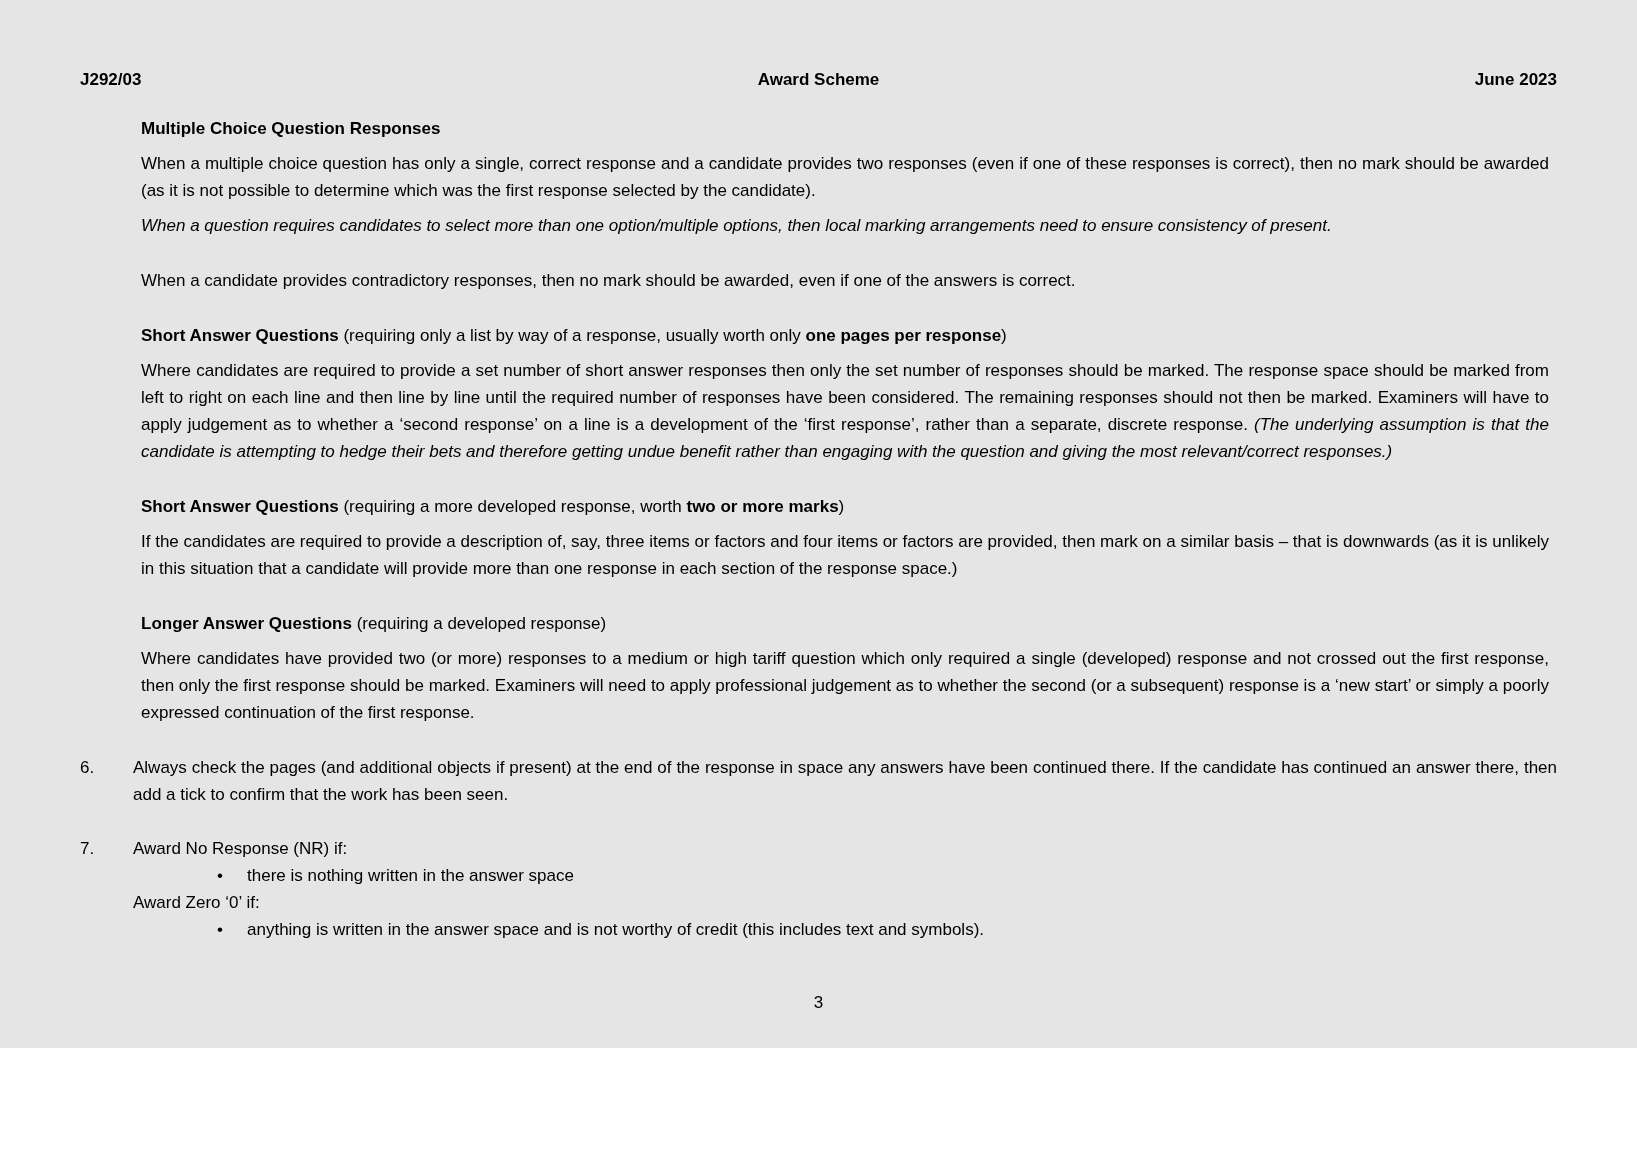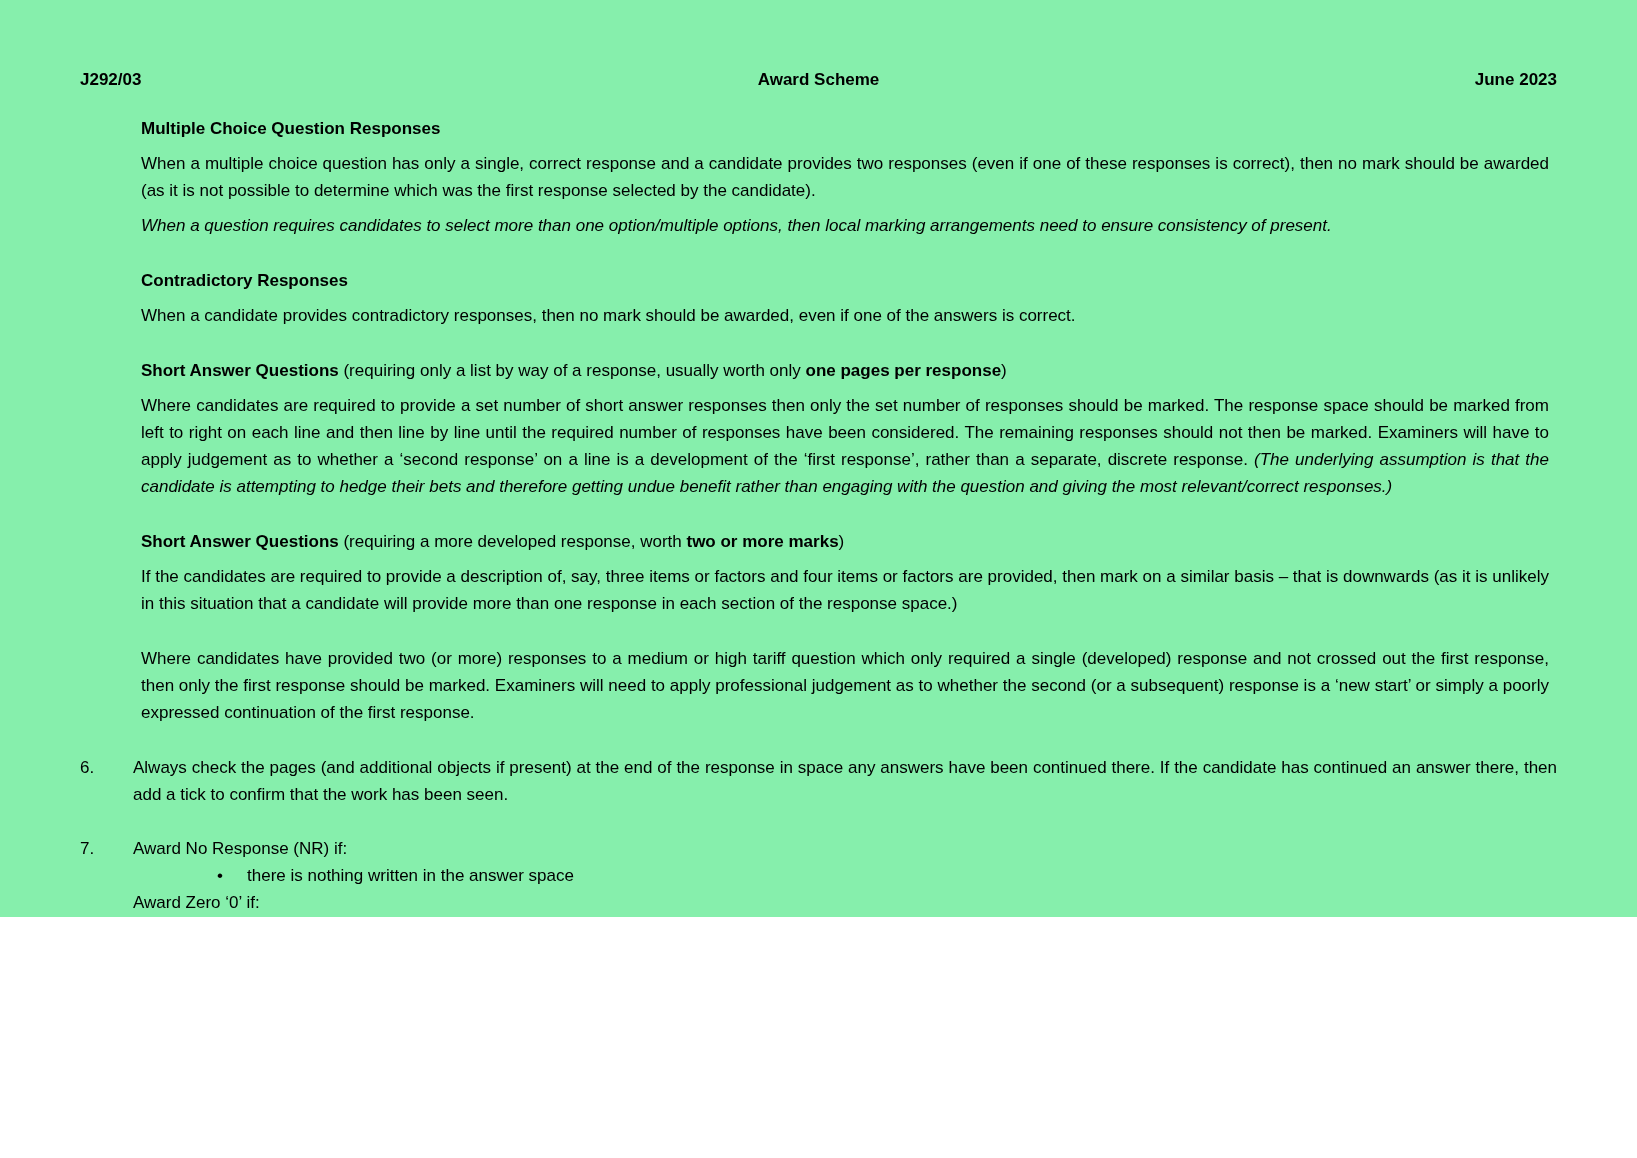--- a/index.html
+++ b/index.html
@@ -1,20 +1,20 @@
 <!DOCTYPE html>
 <html><head>
 <meta charset="utf-8">
 <style>
   html, body { margin: 0; padding: 0; background: #ffffff; }
   .page {
     width: 1637px;
-    height: 917px;
+    height: 1048px;
     box-sizing: border-box;
-    background: #86efac;
+    background: #e5e5e5;
     color: #000000;
     font-family: "Liberation Sans", sans-serif;
     font-size: 17px;
     line-height: 27px;
     padding: 66px 80px 0 80px;
     overflow: hidden;
     position: relative;
   }
   .doc-header {
     display: flex;
@@ -60,35 +60,35 @@
 
   <main class="content">
 
     <section class="section">
       <p class="para bold">Multiple Choice Question Responses</p>
       <p class="para justify">When a multiple choice question has only a single, correct response and a candidate provides two responses (even if one of these responses is correct), then no mark should be awarded (as it is not possible to determine which was the first response selected by the candidate).</p>
       <p class="para italic justify">When a question requires candidates to select more than one option/multiple options, then local marking arrangements need to ensure consistency of present.</p>
     </section>
 
     <section class="section">
-      <p class="para bold">Contradictory Responses</p>
       <p class="para">When a candidate provides contradictory responses, then no mark should be awarded, even if one of the answers is correct.</p>
     </section>
 
     <section class="section">
       <p class="para"><span class="bold">Short Answer Questions</span><span> (requiring only a list by way of a response, usually worth only </span><span class="bold">one pages per response</span><span>)</span></p>
       <p class="para justify"><span>Where candidates are required to provide a set number of short answer responses then only the set number of responses should be marked. The response space should be marked from left to right on each line and then line by line until the required number of responses have been considered.  The remaining responses should not then be marked. Examiners will have to apply judgement as to whether a ‘second response’ on a line is a development of the ‘first response’, rather than a separate, discrete response.</span> <span class="italic">(The underlying assumption is that the candidate is attempting to hedge their bets and therefore getting undue benefit rather than engaging with the question and giving the most relevant/correct responses.)</span></p>
     </section>
 
     <section class="section">
       <p class="para"><span class="bold">Short Answer Questions</span><span> (requiring a more developed response, worth </span><span class="bold">two or more marks</span><span>)</span></p>
       <p class="para justify">If the candidates are required to provide a description of, say, three items or factors and four items or factors are provided, then mark on a similar basis – that is downwards (as it is unlikely in this situation that a candidate will provide more than one response in each section of the response space.)</p>
     </section>
 
     <section class="section">
+      <p class="para"><span class="bold">Longer Answer Questions</span><span> (requiring a developed response)</span></p>
       <p class="para justify">Where candidates have provided two (or more) responses to a medium or high tariff question which only required a single (developed) response and not crossed out the first response, then only the first response should be marked. Examiners will need to apply professional judgement as to whether the second (or a subsequent) response is a ‘new start’ or simply a poorly expressed continuation of the first response.</p>
     </section>
 
     <div class="numbered">
       <span class="num">6.</span>
       <p class="ntext justify">Always check the pages (and additional objects if present) at the end of the response in space any answers have been continued there. If the candidate has continued an answer there, then add a tick to confirm that the work has been seen.</p>
     </div>
 
     <div class="numbered">
       <span class="num">7.</span>

